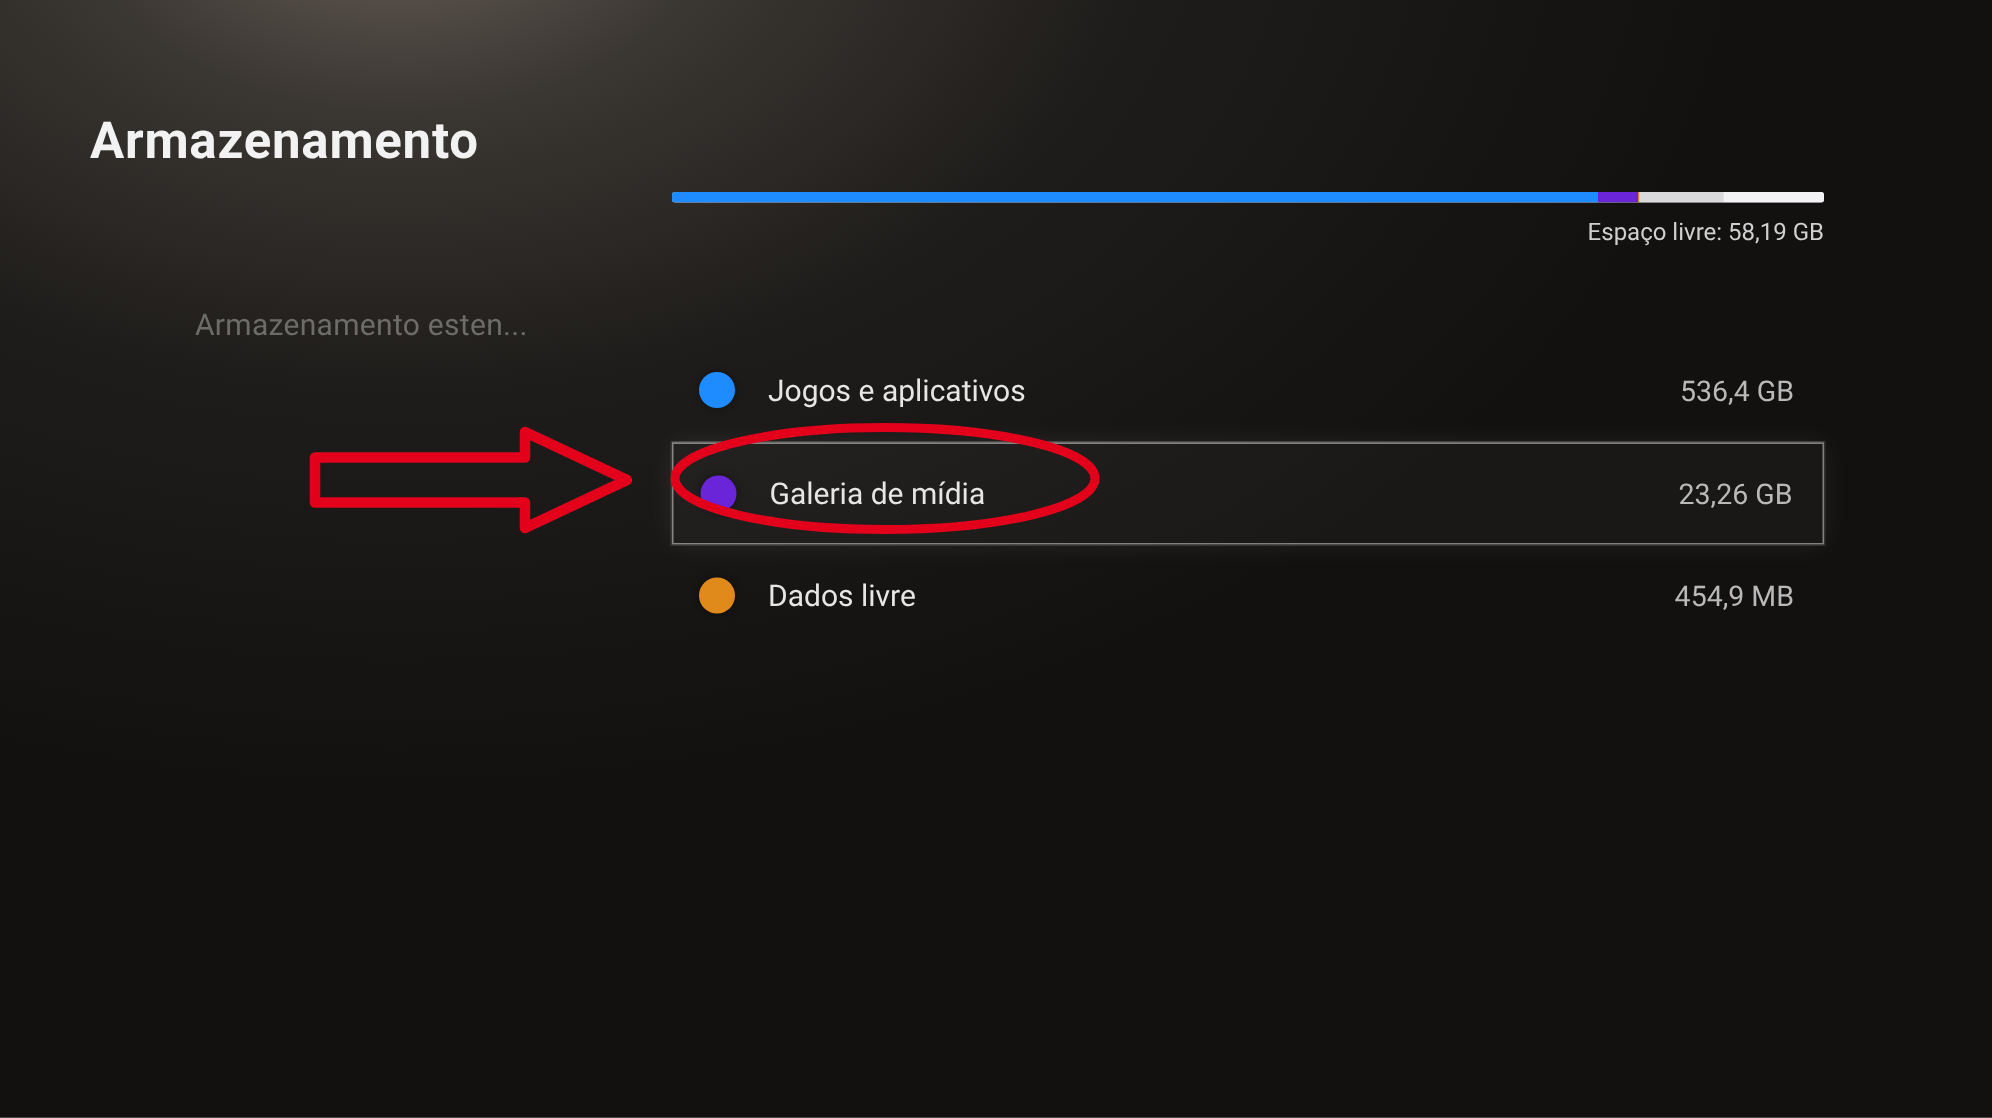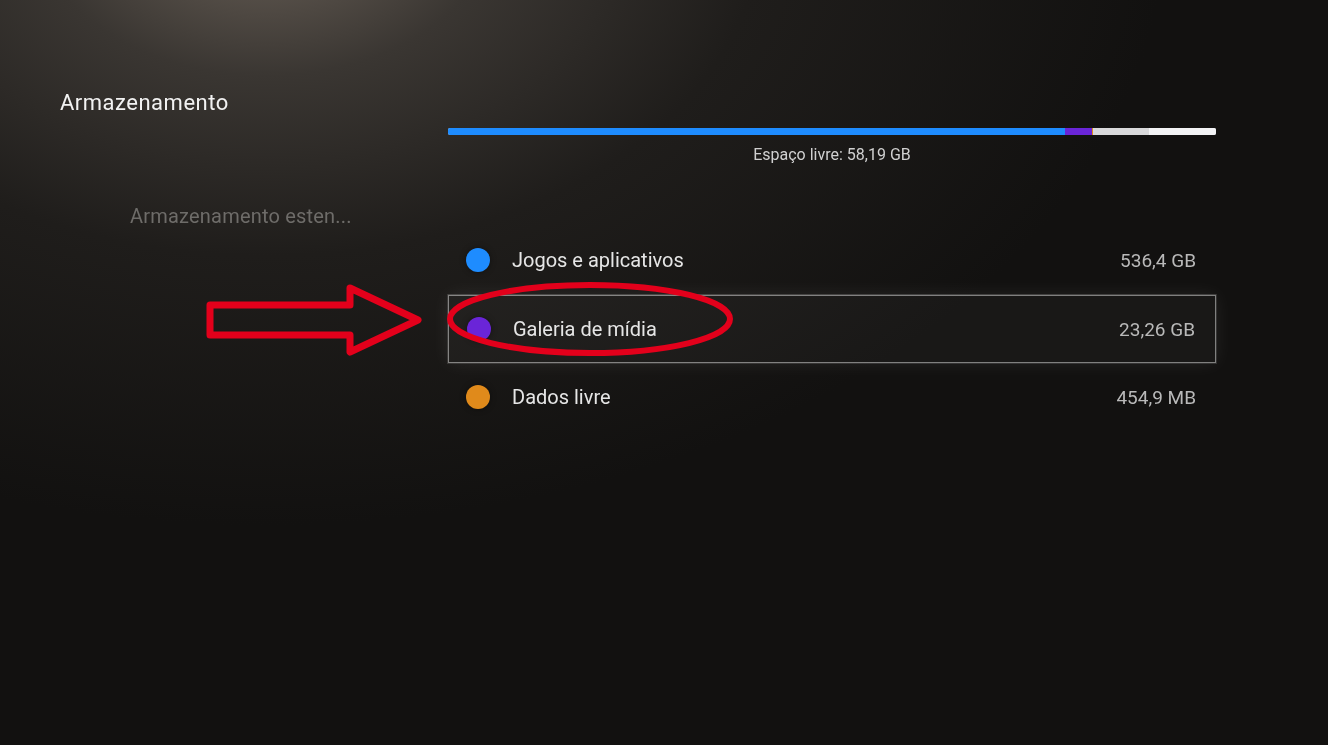--- a/index.html
+++ b/index.html
@@ -8,24 +8,24 @@
     width: 1328px;
     height: 745px;
     overflow: hidden;
     font-family: -apple-system, BlinkMacSystemFont, "Segoe UI", Roboto, Helvetica, Arial, sans-serif;
     background: radial-gradient(ellipse 900px 600px at 20% -10%, #6b6259 0%, #3a3632 25%, #1f1d1b 55%, #121110 100%);
     color: #e8e8e8;
   }
 
   .page-title {
     position: absolute;
-    top: 90px;
+    top: 74px;
     left: 60px;
-    font-size: 22px;
-    font-weight: 400;
+    font-size: 34px;
+    font-weight: 700;
     letter-spacing: 0.5px;
     color: #f2f2f2;
   }
 
   .sidebar {
     position: absolute;
     top: 148px;
     left: 130px;
     width: 260px;
   }
@@ -63,21 +63,21 @@
     font-size: 22px;
     color: #e6e6e6;
     font-weight: 400;
   }
   .storage-size, .storage-free {
     font-size: 17px;
     color: #cfcfcf;
   }
   .storage-free {
     margin-top: 10px;
-    text-align: center;
+    text-align: right;
     font-size: 16px;
     color: #d0d0d0;
   }
 
   .bar {
     height: 7px;
     width: 100%;
     background: #cfcfd1;
     border-radius: 2px;
     overflow: hidden;

